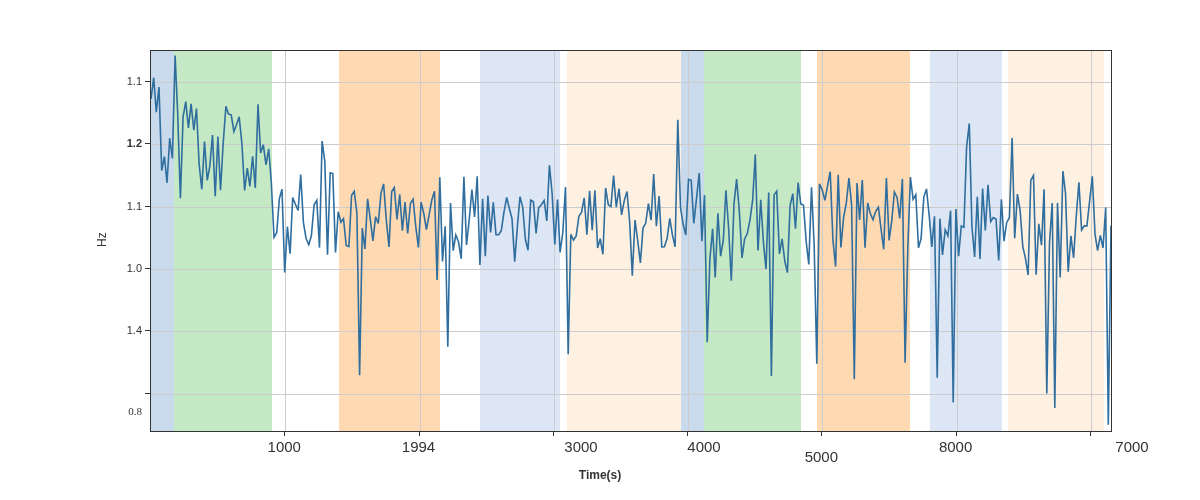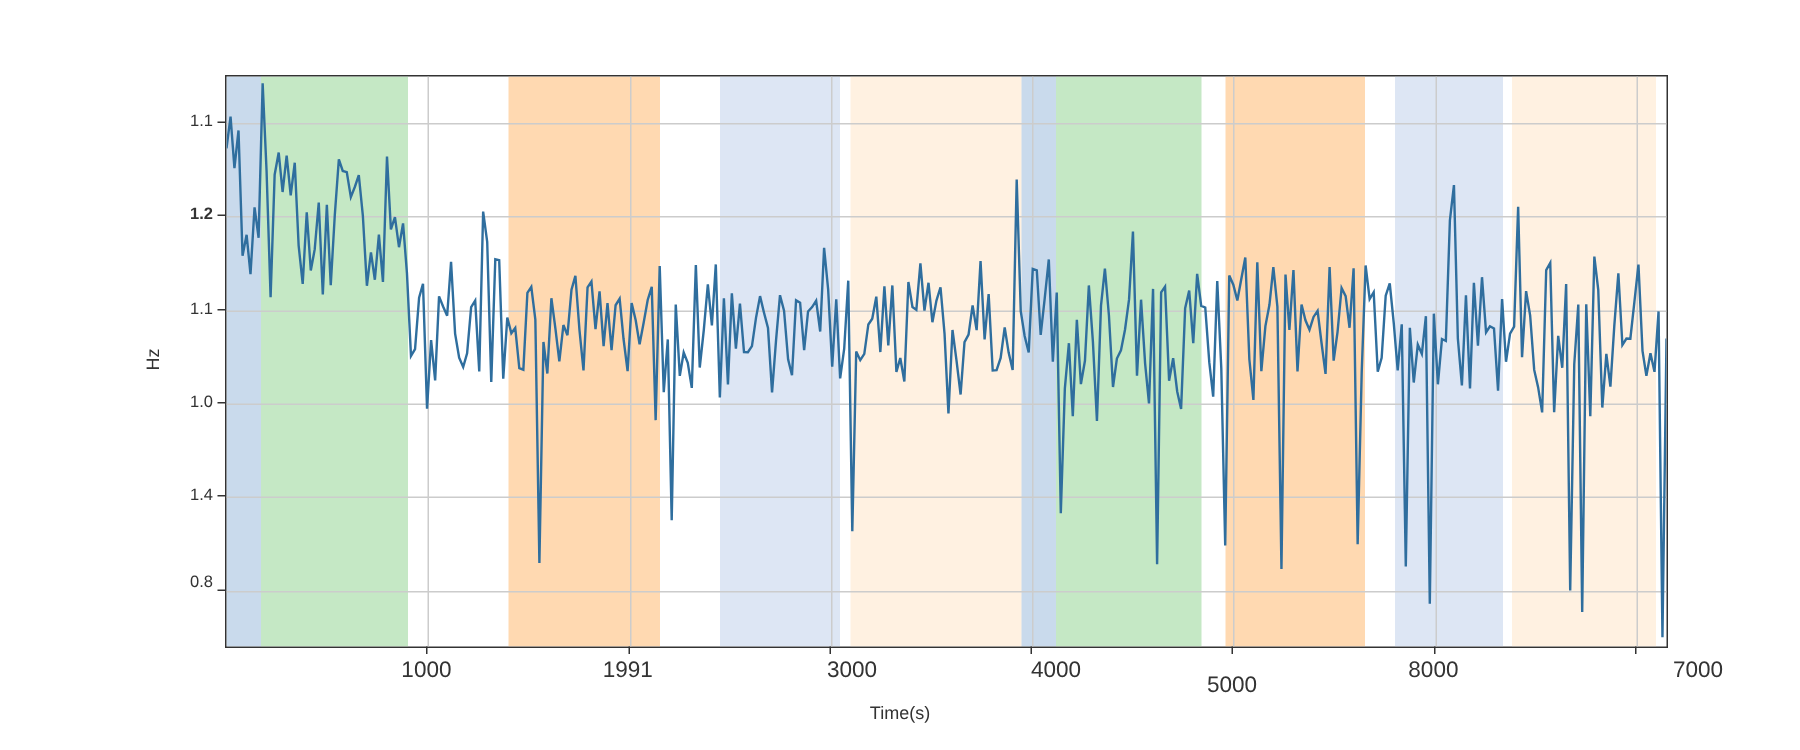--- a/index.html
+++ b/index.html
@@ -68,20 +68,21 @@
       color: #333;
       transform: translateY(-50%);
     }
     .xlabel {
       position: absolute;
       bottom: 18px;
       left: 50%;
       transform: translateX(-50%);
       font-size: 12px;
       color: #333;
+      font-weight: bold;
     }
     .ylabel {
       position: absolute;
       left: 102px;
       top: 240px;
       transform: rotate(-90deg) translateX(0);
       transform-origin: left center;
       font-size: 12px;
       color: #333;
     }
@@ -149,35 +150,35 @@
       </div>
 
     <svg class="line-svg" viewBox="0 0 960 380" preserveAspectRatio="none">
       <path id="data-path" class="data-line" d="M0.0 47.9 L2.7 26.7 L5.3 61.1 L8.0 36.0 L10.7 119.5 L13.4 105.5 L16.0 131.8 L18.7 87.2 L21.4 107.5 L24.1 4.6 L26.7 62.7 L29.4 147.1 L32.1 65.5 L34.8 50.7 L37.4 77.0 L40.1 52.8 L42.8 79.2 L45.5 57.5 L48.1 112.7 L50.8 138.3 L53.5 90.6 L56.2 129.3 L58.8 115.3 L61.5 84.0 L64.2 145.3 L66.9 85.5 L69.5 139.1 L72.2 92.3 L74.9 55.2 L77.5 63.0 L80.2 63.8 L82.9 80.4 L85.6 73.5 L88.2 65.8 L90.9 92.7 L93.6 139.5 L96.3 117.2 L98.9 135.5 L101.6 105.4 L104.3 136.9 L107.0 53.3 L109.6 101.9 L112.3 93.7 L115.0 113.8 L117.7 97.9 L120.3 131.1 L123.0 186.3 L125.7 181.7 L128.4 147.5 L131.0 138.2 L133.7 221.4 L136.4 175.7 L139.1 202.6 L141.7 146.6 L144.4 153.3 L147.1 159.5 L149.7 123.5 L152.4 171.4 L155.1 187.5 L157.8 193.7 L160.4 184.5 L163.1 153.7 L165.8 149.4 L168.5 196.6 L171.1 90.1 L173.8 110.2 L176.5 203.7 L179.2 121.8 L181.8 122.5 L184.5 201.4 L187.2 160.7 L189.9 171.2 L192.5 167.7 L195.2 194.5 L197.9 195.5 L200.6 144.2 L203.2 140.2 L205.9 162.1 L208.6 324.3 L211.3 177.0 L213.9 198.0 L216.6 147.8 L219.3 168.3 L221.9 189.9 L224.6 165.7 L227.3 172.5 L230.0 142.1 L232.6 132.9 L235.3 168.9 L238.0 195.9 L240.7 140.6 L243.3 136.7 L246.0 168.4 L248.7 143.3 L251.4 179.7 L254.0 151.1 L256.7 182.5 L259.4 152.5 L262.1 148.1 L264.7 175.0 L267.4 196.4 L270.1 151.1 L272.8 162.5 L275.4 178.5 L278.1 164.2 L280.8 149.0 L283.5 140.2 L286.1 229.1 L288.8 126.3 L291.5 210.5 L294.2 175.3 L296.8 295.8 L299.5 152.0 L302.2 199.6 L304.8 184.0 L307.5 190.8 L310.2 207.6 L312.9 125.7 L315.5 194.0 L318.2 169.0 L320.9 138.5 L323.6 165.9 L326.2 125.3 L328.9 214.0 L331.6 147.9 L334.3 205.3 L336.9 144.6 L339.6 181.5 L342.3 151.4 L345.0 183.7 L347.6 183.8 L350.3 179.7 L353.0 160.9 L355.7 146.4 L358.3 157.3 L361.0 167.7 L363.7 210.6 L366.4 175.4 L369.0 145.8 L371.7 156.1 L374.4 188.5 L377.0 199.2 L379.7 149.2 L382.4 150.8 L385.1 182.4 L387.7 156.6 L390.4 153.7 L393.1 149.5 L395.8 170.0 L398.4 114.2 L401.1 142.0 L403.8 193.5 L406.5 148.5 L409.1 201.3 L411.8 181.5 L414.5 136.1 L417.2 303.2 L419.8 183.4 L422.5 189.1 L425.2 184.9 L427.9 165.3 L430.5 161.5 L433.2 146.8 L435.9 183.7 L438.6 139.9 L441.2 179.2 L443.9 139.3 L446.6 197.0 L449.2 187.7 L451.9 203.3 L454.6 137.0 L457.3 153.7 L459.9 155.6 L462.6 124.6 L465.3 156.1 L468.0 137.5 L470.6 163.8 L473.3 149.4 L476.0 140.5 L478.7 171.6 L481.3 224.7 L484.0 169.0 L486.7 189.6 L489.4 212.0 L492.0 177.1 L494.7 172.1 L497.4 152.6 L500.1 169.1 L502.7 123.1 L505.4 175.3 L508.1 145.1 L510.8 196.0 L513.4 195.8 L516.1 187.6 L518.8 167.3 L521.4 183.9 L524.1 195.7 L526.8 68.7 L529.5 156.5 L532.1 173.0 L534.8 184.0 L537.5 128.3 L540.2 129.3 L542.8 172.3 L545.5 147.7 L548.2 122.0 L550.9 190.1 L553.5 144.0 L556.2 291.2 L558.9 208.1 L561.6 177.8 L564.2 226.5 L566.9 162.2 L569.6 205.1 L572.3 189.5 L574.9 139.3 L577.6 176.8 L580.3 229.7 L583.0 152.8 L585.6 128.1 L588.3 159.5 L591.0 207.0 L593.6 188.0 L596.3 182.6 L599.0 168.8 L601.7 148.6 L604.3 103.4 L607.0 199.4 L609.7 148.8 L612.4 191.2 L615.0 218.0 L617.7 141.6 L620.4 325.1 L623.1 143.9 L625.7 140.1 L628.4 202.8 L631.1 187.8 L633.8 210.0 L636.4 221.6 L639.1 154.5 L641.8 142.7 L644.5 177.8 L647.1 131.6 L649.8 152.9 L652.5 154.0 L655.2 190.6 L657.8 213.4 L660.5 136.3 L663.2 194.7 L665.8 312.7 L668.5 132.7 L671.2 138.8 L673.9 149.3 L676.5 135.2 L679.2 120.7 L681.9 188.5 L684.6 215.6 L687.2 123.8 L689.9 196.4 L692.6 166.4 L695.3 152.2 L697.9 127.1 L700.6 153.6 L703.3 328.3 L706.0 132.0 L708.6 169.0 L711.3 129.1 L714.0 196.6 L716.7 152.0 L719.3 162.5 L722.0 168.8 L724.7 160.3 L727.4 156.3 L730.0 177.5 L732.7 198.3 L735.4 127.0 L738.1 189.4 L740.7 170.2 L743.4 141.0 L746.1 146.4 L748.7 167.5 L751.4 127.9 L754.1 311.8 L756.8 197.3 L759.4 126.0 L762.1 148.4 L764.8 143.8 L767.5 196.8 L770.1 187.5 L772.8 146.1 L775.5 137.9 L778.2 164.7 L780.8 195.9 L783.5 165.2 L786.2 326.7 L788.9 167.5 L791.5 204.0 L794.2 178.8 L796.9 184.9 L799.6 159.8 L802.2 351.5 L804.9 158.1 L807.6 205.2 L810.3 175.0 L812.9 176.3 L815.6 95.9 L818.3 72.4 L820.9 174.7 L823.6 206.0 L826.3 145.9 L829.0 208.0 L831.6 137.5 L834.3 179.5 L837.0 133.8 L839.7 170.5 L842.3 166.5 L845.0 168.0 L847.7 209.5 L850.4 148.4 L853.0 190.2 L855.7 171.4 L858.4 166.7 L861.1 86.9 L863.7 187.2 L866.4 143.1 L869.1 159.3 L871.8 195.6 L874.4 207.1 L877.1 223.9 L879.8 129.1 L882.5 124.3 L885.1 223.8 L887.8 172.9 L890.5 194.2 L893.1 138.3 L895.8 342.6 L898.5 192.0 L901.2 152.0 L903.8 357.0 L906.5 151.9 L909.2 226.5 L911.9 120.1 L914.5 142.2 L917.2 220.7 L919.9 184.9 L922.6 206.8 L925.2 166.3 L927.9 131.2 L930.6 179.0 L933.3 174.7 L935.9 174.8 L938.6 150.3 L941.3 125.4 L944.0 182.9 L946.6 199.6 L949.3 184.5 L952.0 196.9 L954.7 156.6 L957.3 373.8 L960.0 174.6 "></path>
     </svg>
   </div>
 
   <div id="xticks">
       <div class="tick-x" style="left: 284.266px;">1000</div>
       <div class="tick-mark-x" style="left: 284.266px;"></div>
-      <div class="tick-x" style="left: 418.531px;">1991</div>
+      <div class="tick-x" style="left: 418.531px;">1994</div>
       <div class="tick-mark-x" style="left: 418.531px;"></div>
-      <div class="tick-x" style="left: 568px;">3000</div>
+      <div class="tick-x" style="left: 581px;">3000</div>
       <div class="tick-mark-x" style="left: 552.797px;"></div>
       <div class="tick-x" style="left: 704px;">4000</div>
       <div class="tick-mark-x" style="left: 687.063px;"></div>
       <div class="tick-x" style="left: 821.329px; margin-top: 10px;">5000</div>
       <div class="tick-mark-x" style="left: 821.329px;"></div>
       <div class="tick-x" style="left: 955.594px;">8000</div>
       <div class="tick-mark-x" style="left: 955.594px;"></div>
       <div class="tick-x" style="left: 1132px;">7000</div>
       <div class="tick-mark-x" style="left: 1089.86px;"></div>
     </div>
   <div id="yticks">
-      <div class="tick-y" style="top: 388px;">0.8</div>
+      <div class="tick-y" style="top: 411px; font-family: Liberation Serif, serif;">0.8</div>
       <div class="tick-mark-y" style="top: 392.623px;"></div>
       <div class="tick-y" style="top: 330.328px;">1.4</div>
       <div class="tick-mark-y" style="top: 330.328px;"></div>
       <div class="tick-y" style="top: 268.033px;">1.0</div>
       <div class="tick-mark-y" style="top: 268.033px;"></div>
       <div class="tick-y" style="top: 205.738px; text-align: center;">1.1</div>
       <div class="tick-mark-y" style="top: 205.738px;"></div>
       <div class="tick-y" style="top: 143.443px; font-weight: bold;">1.2</div>
       <div class="tick-mark-y" style="top: 143.443px;"></div>
       <div class="tick-y" style="top: 81.1475px;">1.1</div>

